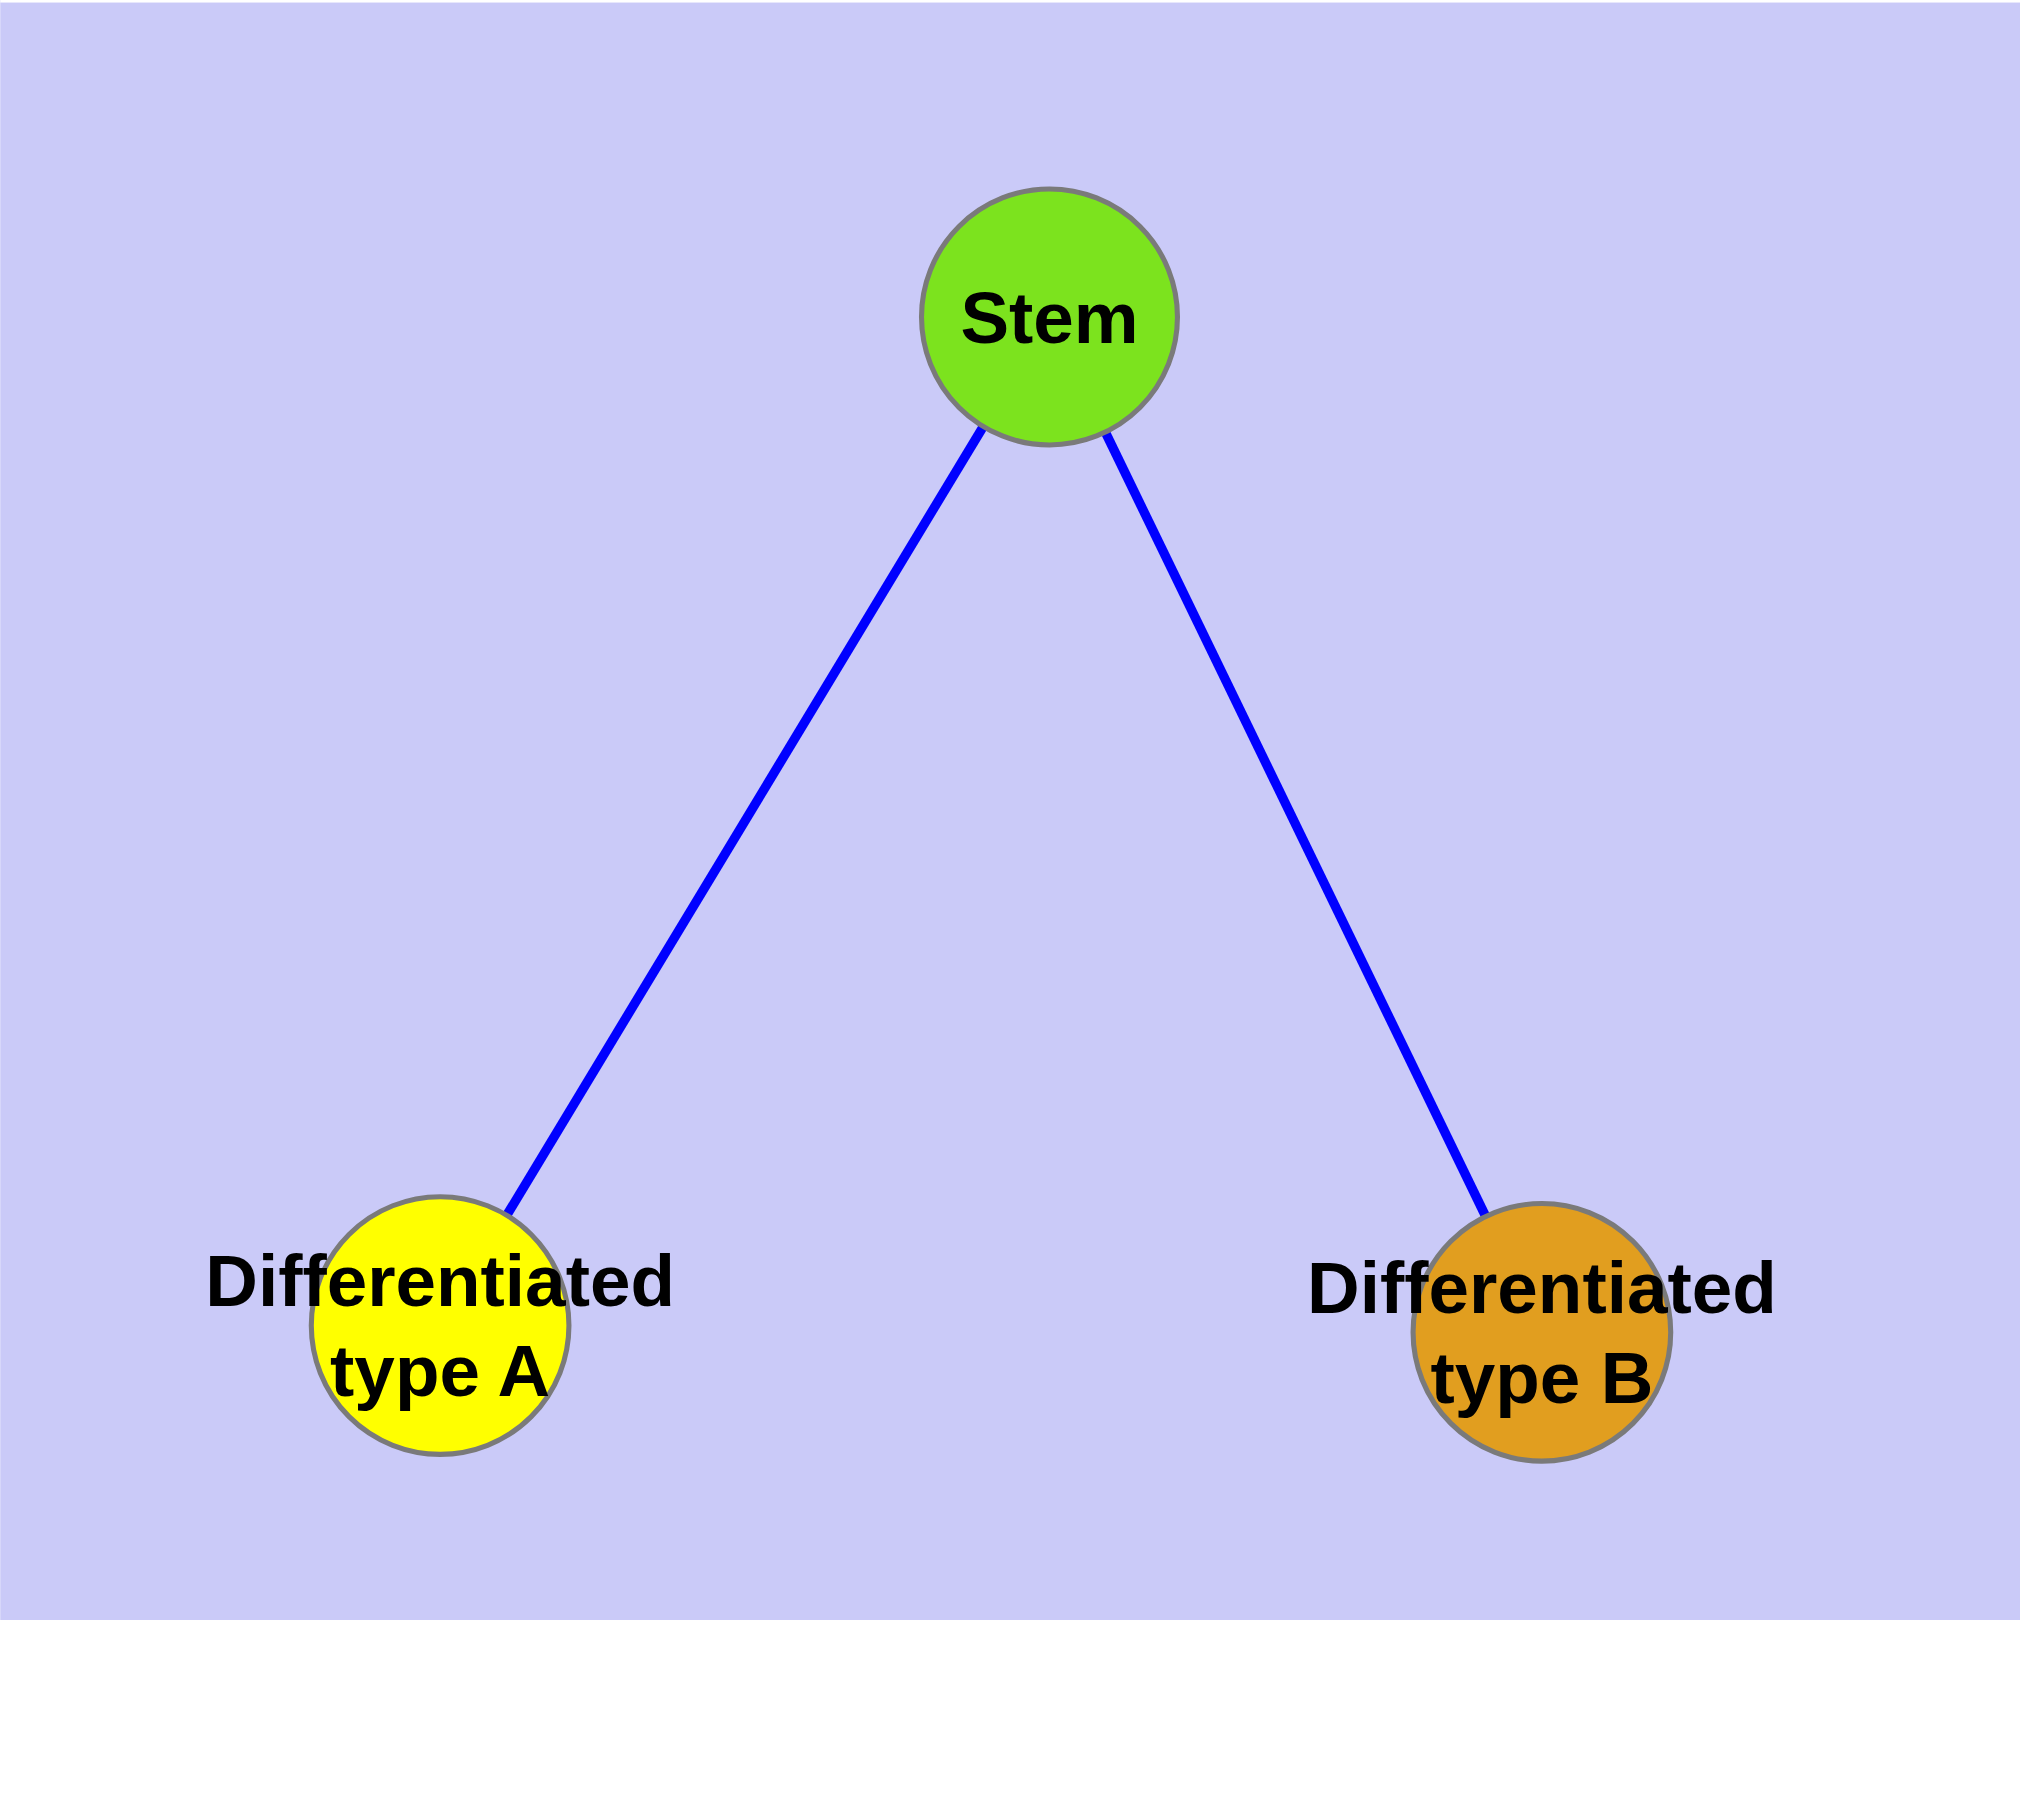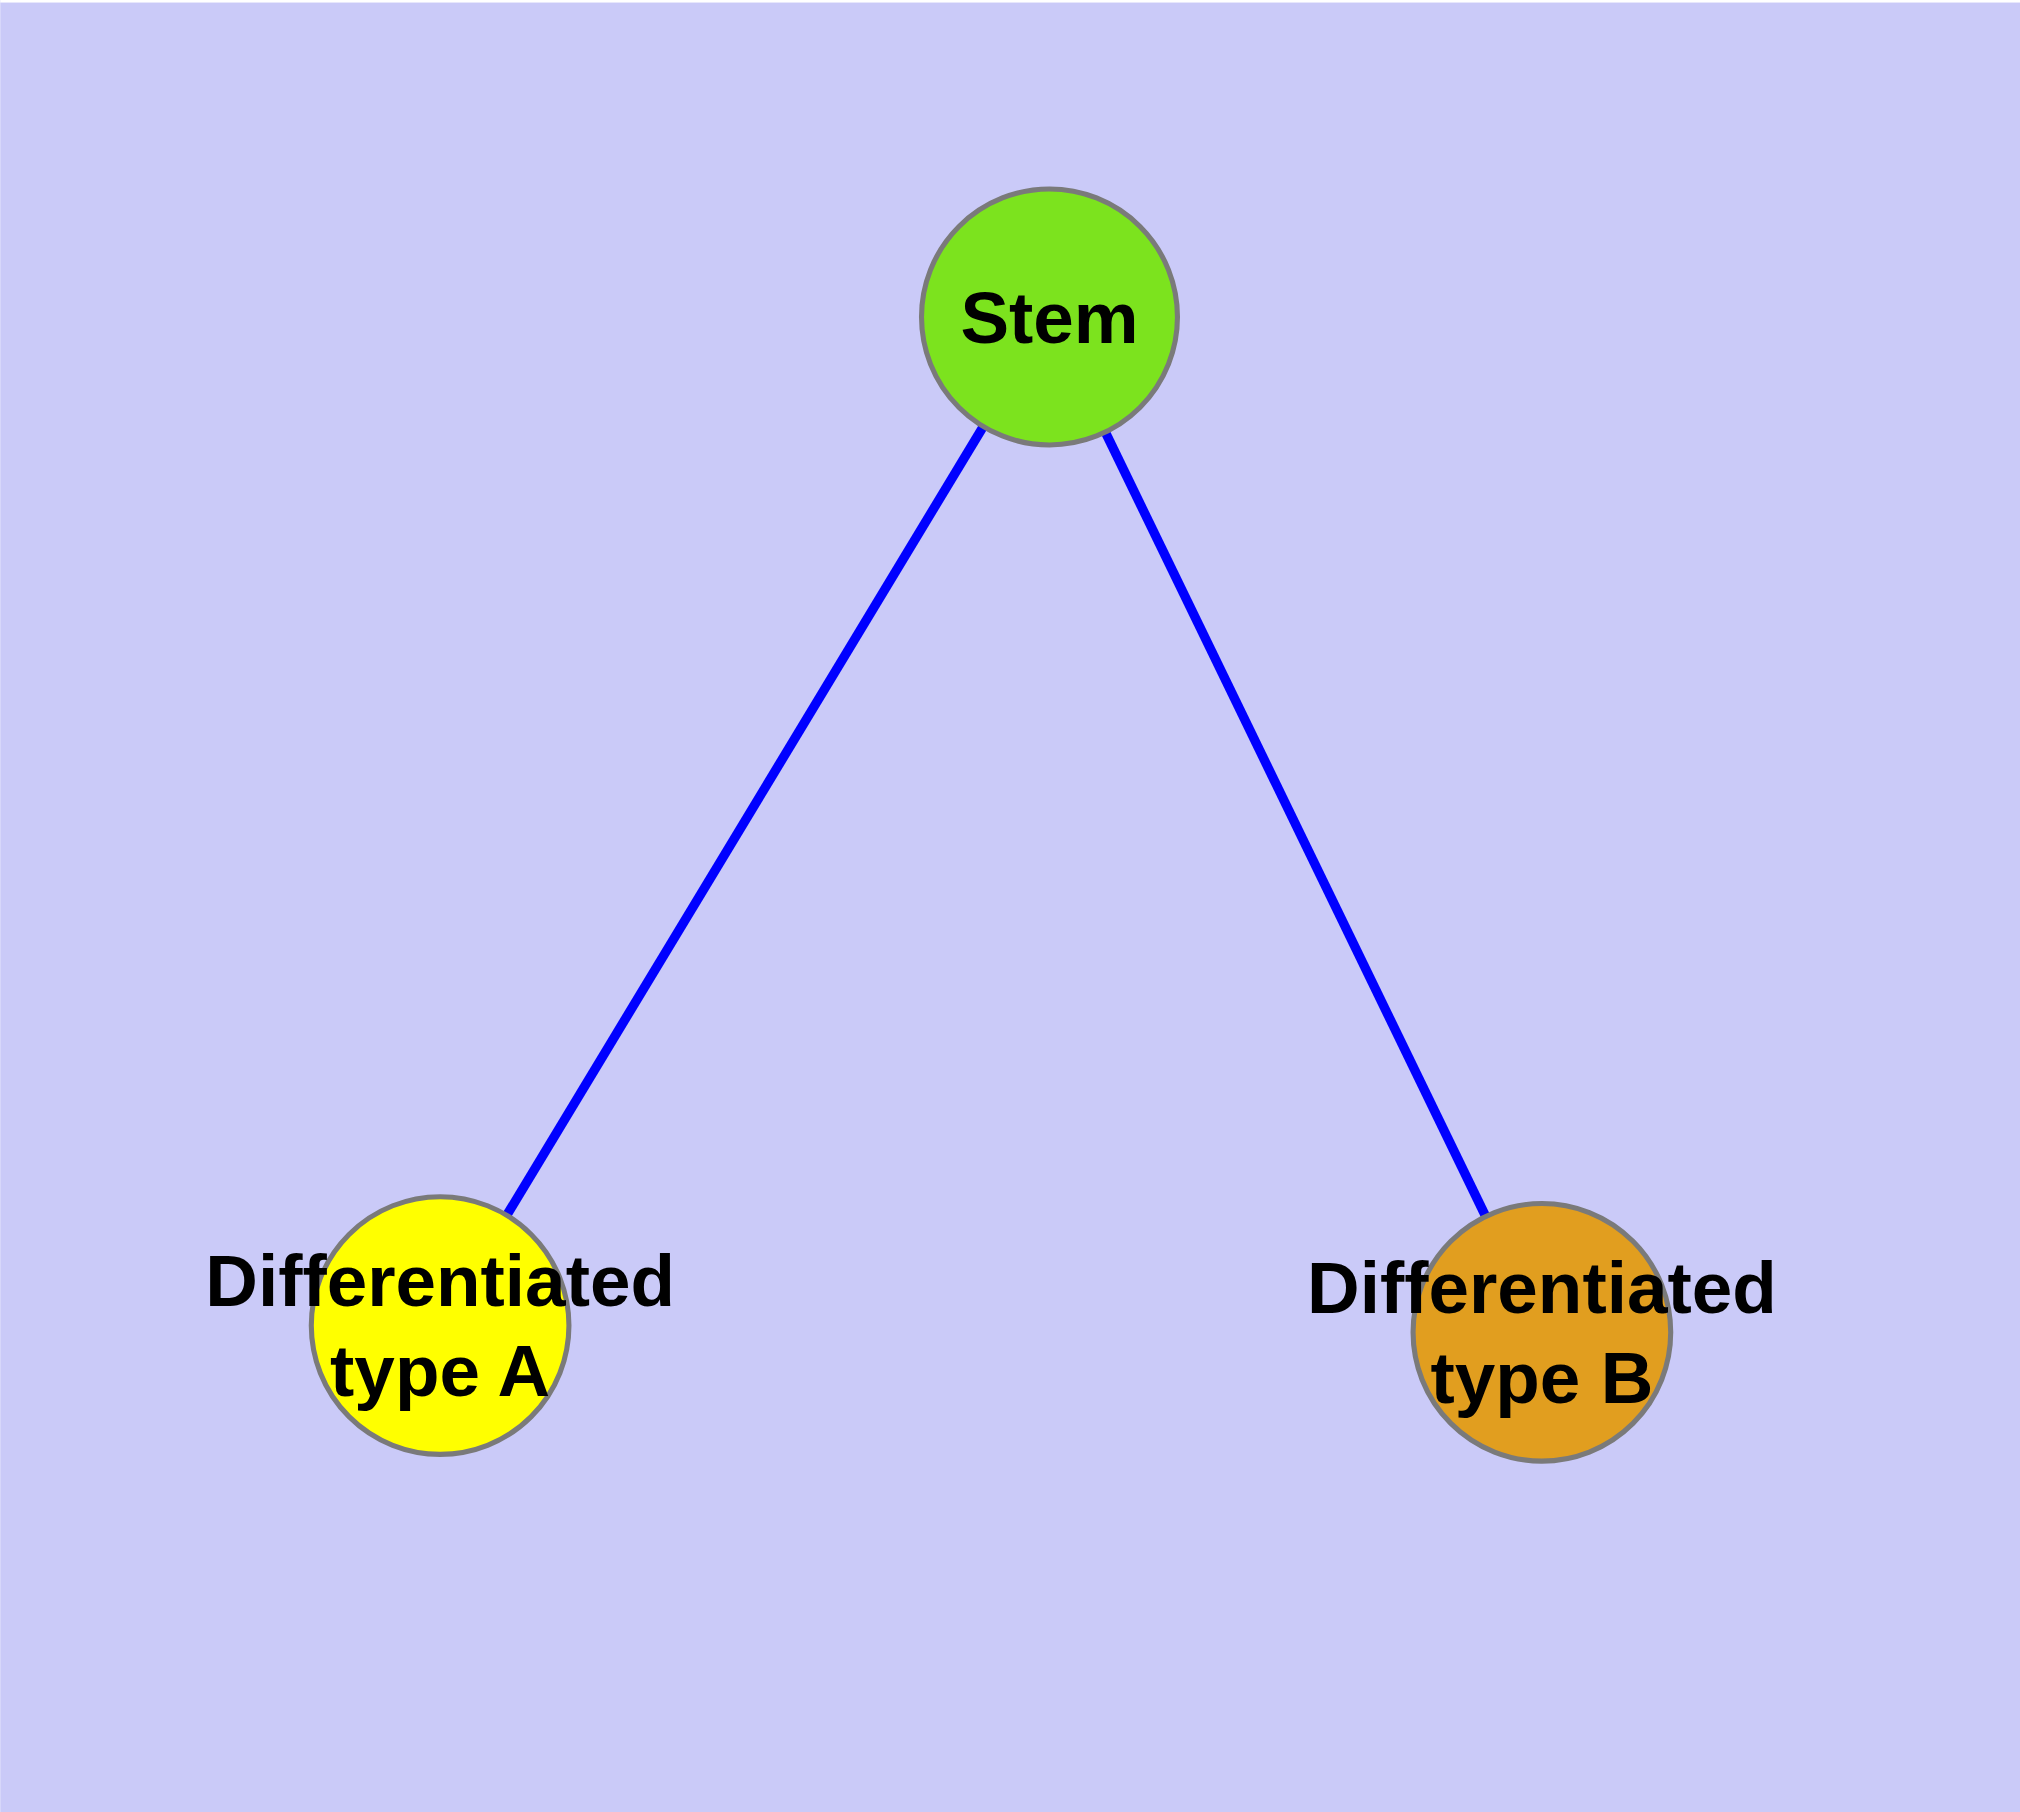--- a/index.html
+++ b/index.html
@@ -6,21 +6,21 @@
     margin: 0;
     padding: 0;
   }
   body {
     font-family: "Liberation Sans", "DejaVu Sans", sans-serif;
     background: #ffffff;
   }
   .canvas {
     position: relative;
     width: 2021px;
-    height: 1812px;
+    height: 1620px;
     overflow: hidden;
   }
   .canvas svg {
     position: absolute;
     top: 0;
     left: 0;
     display: block;
   }
   .node-label {
     font-family: "Liberation Sans", "DejaVu Sans", sans-serif;

